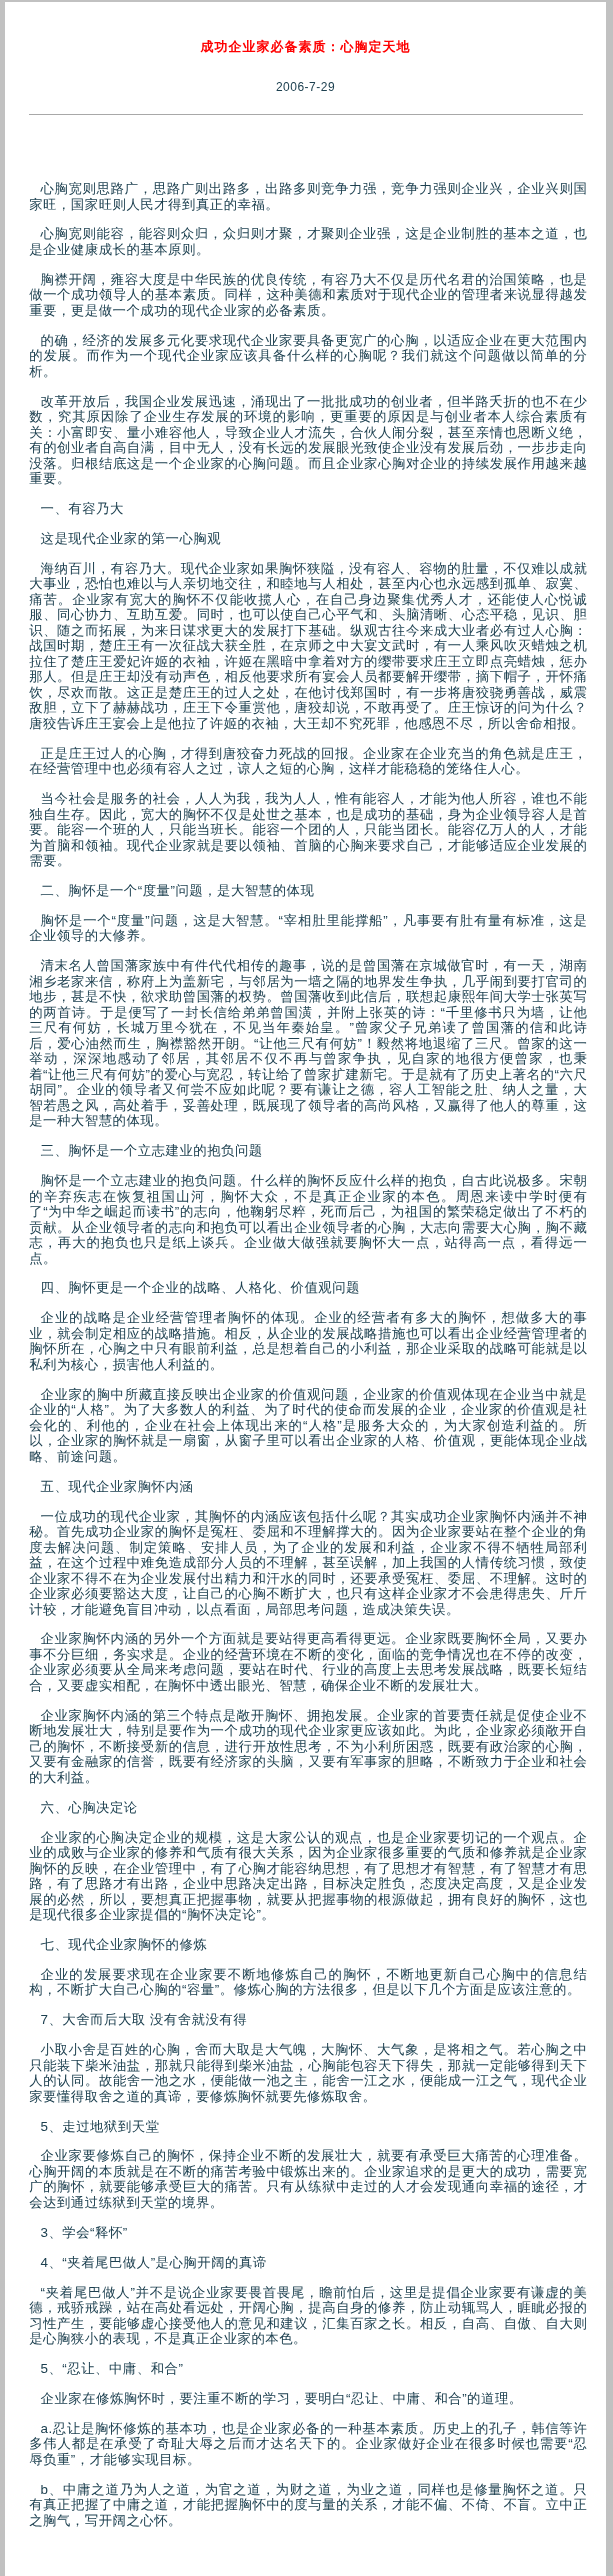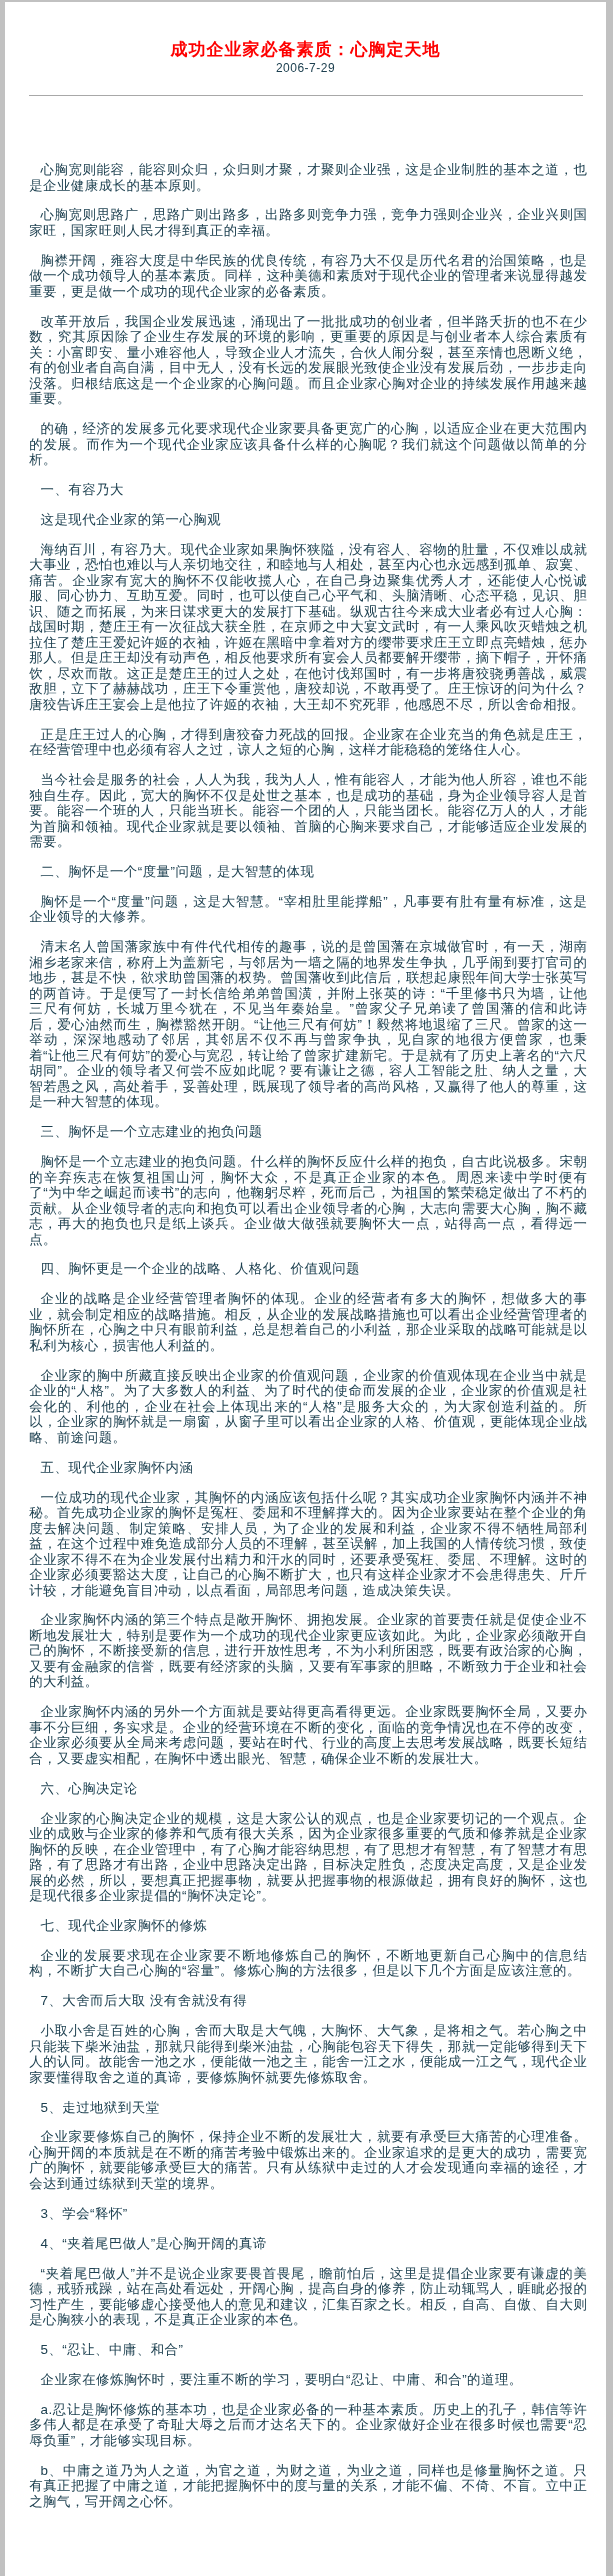--- a/index.html
+++ b/index.html
@@ -17,24 +17,25 @@
   .sheet {
     position:relative;
     width:100%; height:2928px;
     background:#ffffff;
     overflow:hidden;
   }
   .title {
     margin:0; padding-top:36px;
     text-align:center;
     color:var(--title-color,#fe0000);
-    font-size:17px; font-weight:bold;
+    font-size:13px; font-weight:bold;
     letter-spacing:1px;
   }
   .date {
+    margin-top:24px;
     text-align:center;
     color:var(--text-color,#1d4050);
     font-size:12px;
     letter-spacing:0.5px;
   }
   .rule {
     border:none;
     border-top:0.5px solid #a8a8a8;
     margin:20.6px 23px 0 24px;
   }
@@ -55,42 +56,42 @@
 <div class="page">
   <div class="sheet">
 
     <h1 class="title">成功企业家必备素质：心胸定天地</h1>
 
     <div class="date">2006-7-29</div>
 
     <hr class="rule">
 
     <div class="content">
+        <p class="para">心胸宽则思路广，思路广则出路多，出路多则竞争力强，竞争力强则企业兴，企业兴则国家旺，国家旺则人民才得到真正的幸福。</p>
         <p class="para">心胸宽则能容，能容则众归，众归则才聚，才聚则企业强，这是企业制胜的基本之道，也是企业健康成长的基本原则。</p>
-        <p class="para">心胸宽则思路广，思路广则出路多，出路多则竞争力强，竞争力强则企业兴，企业兴则国家旺，国家旺则人民才得到真正的幸福。</p>
         <p class="para">胸襟开阔，雍容大度是中华民族的优良传统，有容乃大不仅是历代名君的治国策略，也是做一个成功领导人的基本素质。同样，这种美德和素质对于现代企业的管理者来说显得越发重要，更是做一个成功的现代企业家的必备素质。</p>
+        <p class="para">的确，经济的发展多元化要求现代企业家要具备更宽广的心胸，以适应企业在更大范围内的发展。而作为一个现代企业家应该具备什么样的心胸呢？我们就这个问题做以简单的分析。</p>
         <p class="para">改革开放后，我国企业发展迅速，涌现出了一批批成功的创业者，但半路夭折的也不在少数，究其原因除了企业生存发展的环境的影响，更重要的原因是与创业者本人综合素质有关：小富即安、量小难容他人，导致企业人才流失，合伙人闹分裂，甚至亲情也恩断义绝，有的创业者自高自满，目中无人，没有长远的发展眼光致使企业没有发展后劲，一步步走向没落。归根结底这是一个企业家的心胸问题。而且企业家心胸对企业的持续发展作用越来越重要。</p>
-        <p class="para">的确，经济的发展多元化要求现代企业家要具备更宽广的心胸，以适应企业在更大范围内的发展。而作为一个现代企业家应该具备什么样的心胸呢？我们就这个问题做以简单的分析。</p>
         <p class="heading">一、有容乃大</p>
         <p class="para">这是现代企业家的第一心胸观</p>
         <p class="para">海纳百川，有容乃大。现代企业家如果胸怀狭隘，没有容人、容物的肚量，不仅难以成就大事业，恐怕也难以与人亲切地交往，和睦地与人相处，甚至内心也永远感到孤单、寂寞、痛苦。企业家有宽大的胸怀不仅能收揽人心，在自己身边聚集优秀人才，还能使人心悦诚服、同心协力、互助互爱。同时，也可以使自己心平气和、头脑清晰、心态平稳，见识、胆识、随之而拓展，为来日谋求更大的发展打下基础。纵观古往今来成大业者必有过人心胸：战国时期，楚庄王有一次征战大获全胜，在京师之中大宴文武时，有一人乘风吹灭蜡烛之机拉住了楚庄王爱妃许姬的衣袖，许姬在黑暗中拿着对方的缨带要求庄王立即点亮蜡烛，惩办那人。但是庄王却没有动声色，相反他要求所有宴会人员都要解开缨带，摘下帽子，开怀痛饮，尽欢而散。这正是楚庄王的过人之处，在他讨伐郑国时，有一步将唐狡骁勇善战，威震敌胆，立下了赫赫战功，庄王下令重赏他，唐狡却说，不敢再受了。庄王惊讶的问为什么？唐狡告诉庄王宴会上是他拉了许姬的衣袖，大王却不究死罪，他感恩不尽，所以舍命相报。</p>
         <p class="para">正是庄王过人的心胸，才得到唐狡奋力死战的回报。企业家在企业充当的角色就是庄王，在经营管理中也必须有容人之过，谅人之短的心胸，这样才能稳稳的笼络住人心。</p>
         <p class="para">当今社会是服务的社会，人人为我，我为人人，惟有能容人，才能为他人所容，谁也不能独自生存。因此，宽大的胸怀不仅是处世之基本，也是成功的基础，身为企业领导容人是首要。能容一个班的人，只能当班长。能容一个团的人，只能当团长。能容亿万人的人，才能为首脑和领袖。现代企业家就是要以领袖、首脑的心胸来要求自己，才能够适应企业发展的需要。</p>
         <p class="heading">二、胸怀是一个“度量”问题，是大智慧的体现</p>
         <p class="para">胸怀是一个“度量”问题，这是大智慧。“宰相肚里能撑船”，凡事要有肚有量有标准，这是企业领导的大修养。</p>
         <p class="para">清末名人曾国藩家族中有件代代相传的趣事，说的是曾国藩在京城做官时，有一天，湖南湘乡老家来信，称府上为盖新宅，与邻居为一墙之隔的地界发生争执，几乎闹到要打官司的地步，甚是不快，欲求助曾国藩的权势。曾国藩收到此信后，联想起康熙年间大学士张英写的两首诗。于是便写了一封长信给弟弟曾国潢，并附上张英的诗：“千里修书只为墙，让他三尺有何妨，长城万里今犹在，不见当年秦始皇。”曾家父子兄弟读了曾国藩的信和此诗后，爱心油然而生，胸襟豁然开朗。“让他三尺有何妨”！毅然将地退缩了三尺。曾家的这一举动，深深地感动了邻居，其邻居不仅不再与曾家争执，见自家的地很方便曾家，也秉着“让他三尺有何妨”的爱心与宽忍，转让给了曾家扩建新宅。于是就有了历史上著名的“六尺胡同”。企业的领导者又何尝不应如此呢？要有谦让之德，容人工智能之肚、纳人之量，大智若愚之风，高处着手，妥善处理，既展现了领导者的高尚风格，又赢得了他人的尊重，这是一种大智慧的体现。</p>
         <p class="heading">三、胸怀是一个立志建业的抱负问题</p>
         <p class="para">胸怀是一个立志建业的抱负问题。什么样的胸怀反应什么样的抱负，自古此说极多。宋朝的辛弃疾志在恢复祖国山河，胸怀大众，不是真正企业家的本色。周恩来读中学时便有了“为中华之崛起而读书”的志向，他鞠躬尽粹，死而后己，为祖国的繁荣稳定做出了不朽的贡献。从企业领导者的志向和抱负可以看出企业领导者的心胸，大志向需要大心胸，胸不藏志，再大的抱负也只是纸上谈兵。企业做大做强就要胸怀大一点，站得高一点，看得远一点。</p>
         <p class="heading">四、胸怀更是一个企业的战略、人格化、价值观问题</p>
         <p class="para">企业的战略是企业经营管理者胸怀的体现。企业的经营者有多大的胸怀，想做多大的事业，就会制定相应的战略措施。相反，从企业的发展战略措施也可以看出企业经营管理者的胸怀所在，心胸之中只有眼前利益，总是想着自己的小利益，那企业采取的战略可能就是以私利为核心，损害他人利益的。</p>
         <p class="para">企业家的胸中所藏直接反映出企业家的价值观问题，企业家的价值观体现在企业当中就是企业的“人格”。为了大多数人的利益、为了时代的使命而发展的企业，企业家的价值观是社会化的、利他的，企业在社会上体现出来的“人格”是服务大众的，为大家创造利益的。所以，企业家的胸怀就是一扇窗，从窗子里可以看出企业家的人格、价值观，更能体现企业战略、前途问题。</p>
         <p class="heading">五、现代企业家胸怀内涵</p>
         <p class="para">一位成功的现代企业家，其胸怀的内涵应该包括什么呢？其实成功企业家胸怀内涵并不神秘。首先成功企业家的胸怀是冤枉、委屈和不理解撑大的。因为企业家要站在整个企业的角度去解决问题、制定策略、安排人员，为了企业的发展和利益，企业家不得不牺牲局部利益，在这个过程中难免造成部分人员的不理解，甚至误解，加上我国的人情传统习惯，致使企业家不得不在为企业发展付出精力和汗水的同时，还要承受冤枉、委屈、不理解。这时的企业家必须要豁达大度，让自己的心胸不断扩大，也只有这样企业家才不会患得患失、斤斤计较，才能避免盲目冲动，以点看面，局部思考问题，造成决策失误。</p>
+        <p class="para">企业家胸怀内涵的另外一个方面就是要站得更高看得更远。企业家既要胸怀全局，又要办事不分巨细，务实求是。企业的经营环境在不断的变化，面临的竞争情况也在不停的改变，企业家必须要从全局来考虑问题，要站在时代、行业的高度上去思考发展战略，既要长短结合，又要虚实相配，在胸怀中透出眼光、智慧，确保企业不断的发展壮大。</p>
         <p class="para">企业家胸怀内涵的第三个特点是敞开胸怀、拥抱发展。企业家的首要责任就是促使企业不断地发展壮大，特别是要作为一个成功的现代企业家更应该如此。为此，企业家必须敞开自己的胸怀，不断接受新的信息，进行开放性思考，不为小利所困惑，既要有政治家的心胸，又要有金融家的信誉，既要有经济家的头脑，又要有军事家的胆略，不断致力于企业和社会的大利益。</p>
-        <p class="para">企业家胸怀内涵的另外一个方面就是要站得更高看得更远。企业家既要胸怀全局，又要办事不分巨细，务实求是。企业的经营环境在不断的变化，面临的竞争情况也在不停的改变，企业家必须要从全局来考虑问题，要站在时代、行业的高度上去思考发展战略，既要长短结合，又要虚实相配，在胸怀中透出眼光、智慧，确保企业不断的发展壮大。</p>
         <p class="heading">六、心胸决定论</p>
         <p class="para">企业家的心胸决定企业的规模，这是大家公认的观点，也是企业家要切记的一个观点。企业的成败与企业家的修养和气质有很大关系，因为企业家很多重要的气质和修养就是企业家胸怀的反映，在企业管理中，有了心胸才能容纳思想，有了思想才有智慧，有了智慧才有思路，有了思路才有出路，企业中思路决定出路，目标决定胜负，态度决定高度，又是企业发展的必然，所以，要想真正把握事物，就要从把握事物的根源做起，拥有良好的胸怀，这也是现代很多企业家提倡的“胸怀决定论”。</p>
         <p class="heading">七、现代企业家胸怀的修炼</p>
         <p class="para">企业的发展要求现在企业家要不断地修炼自己的胸怀，不断地更新自己心胸中的信息结构，不断扩大自己心胸的“容量”。修炼心胸的方法很多，但是以下几个方面是应该注意的。</p>
         <p class="heading">7、大舍而后大取 没有舍就没有得</p>
         <p class="para">小取小舍是百姓的心胸，舍而大取是大气魄，大胸怀、大气象，是将相之气。若心胸之中只能装下柴米油盐，那就只能得到柴米油盐，心胸能包容天下得失，那就一定能够得到天下人的认同。故能舍一池之水，便能做一池之主，能舍一江之水，便能成一江之气，现代企业家要懂得取舍之道的真谛，要修炼胸怀就要先修炼取舍。</p>
         <p class="heading">5、走过地狱到天堂</p>
         <p class="para">企业家要修炼自己的胸怀，保持企业不断的发展壮大，就要有承受巨大痛苦的心理准备。心胸开阔的本质就是在不断的痛苦考验中锻炼出来的。企业家追求的是更大的成功，需要宽广的胸怀，就要能够承受巨大的痛苦。只有从练狱中走过的人才会发现通向幸福的途径，才会达到通过练狱到天堂的境界。</p>
         <p class="heading">3、学会“释怀”</p>
         <p class="heading">4、“夹着尾巴做人”是心胸开阔的真谛</p>

